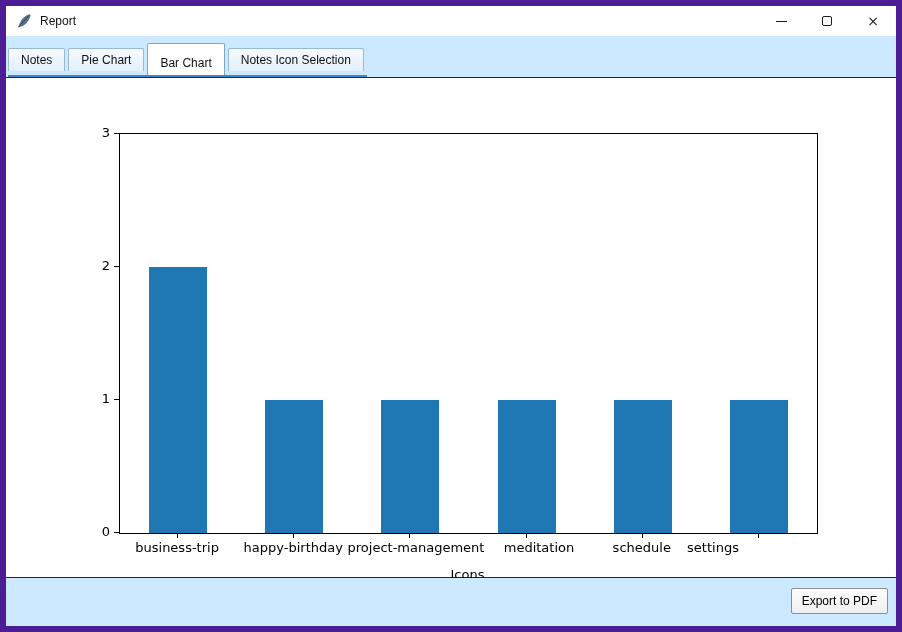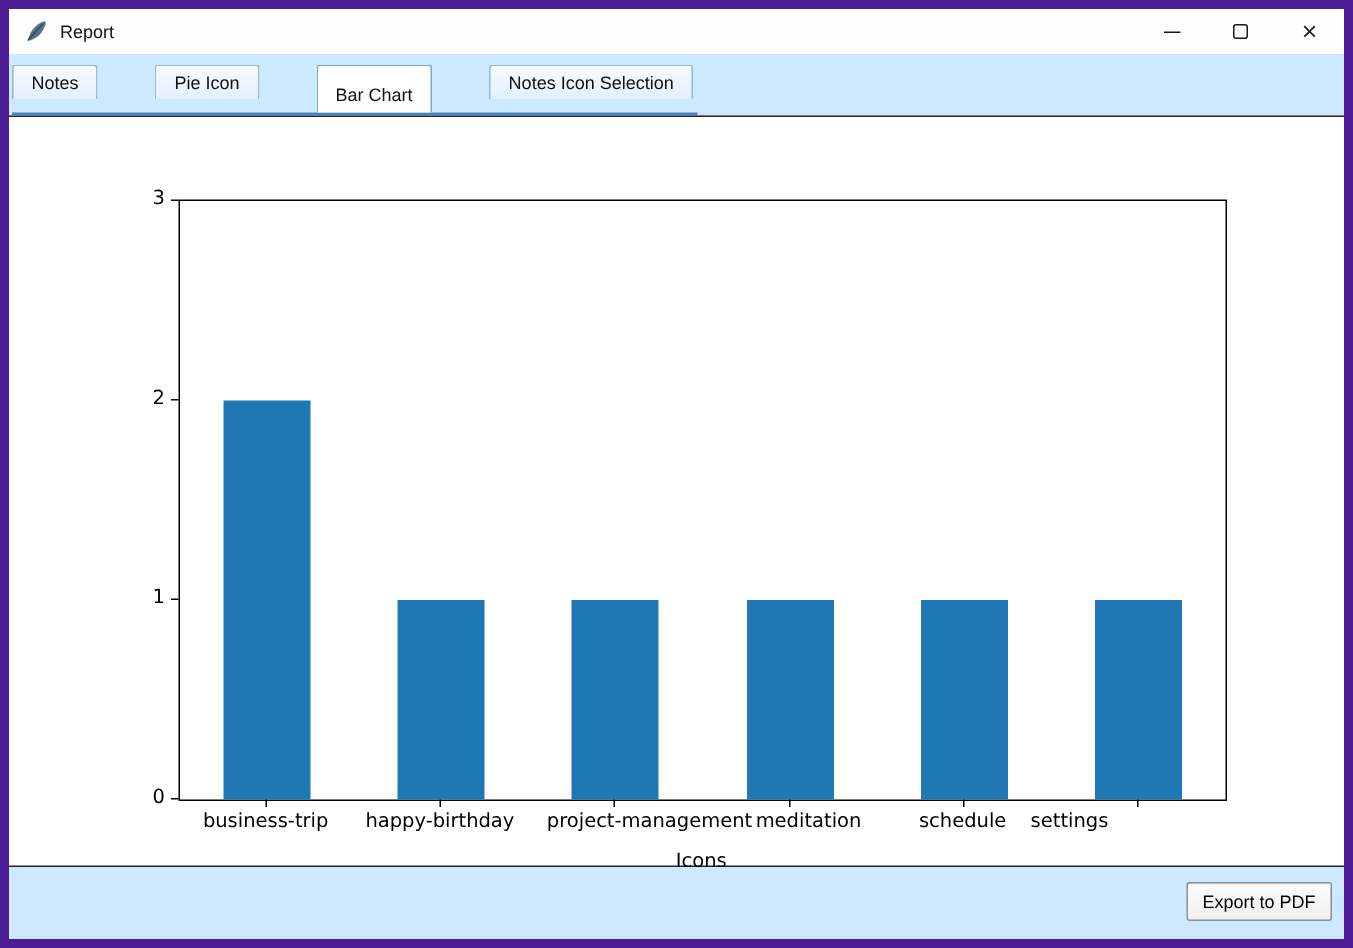--- a/index.html
+++ b/index.html
@@ -12,21 +12,21 @@
   .app-icon{margin-left:10px;width:16px;height:16px;flex:0 0 16px;}
   .title{margin-left:8px;font-size:12px;color:#111;}
   .winbtns{margin-left:auto;display:flex;height:100%;}
   .winbtn{width:46px;height:100%;display:flex;align-items:center;justify-content:center;
           font-size:14px;color:#1a1a1a;cursor:default;font-family:"DejaVu Sans",sans-serif;}
   .winbtn.min span{display:block;width:11px;height:1px;background:#1a1a1a;}
   .winbtn.max span{display:block;width:10px;height:10px;border:1px solid #1a1a1a;box-sizing:border-box;border-radius:2px;}
 
   
   .tabstrip{flex:0 0 39px;box-sizing:border-box;background:#cde9ff;padding:7px 0 0 2px;}
-  .tabgroup{display:inline-flex;align-items:flex-start;border-bottom:2px solid #3e86c8;gap:35px;}
+  .tabgroup{display:inline-flex;align-items:center;border-bottom:2px solid #3e86c8;}
   .tab{background:linear-gradient(#f7fbff,#e2f0fb);border:1px solid #9ab8d0;border-bottom:none;
        font-size:12px;color:#101010;padding:4px 12px;margin-right:3px;border-radius:2px 2px 0 0;
        white-space:nowrap;cursor:default;}
   .tab.active{background:#ffffff;border-color:#7ba7cc;padding-top:12px;padding-bottom:5px;}
 
   
   .content{flex:1 1 auto;position:relative;background:#ffffff;
            border-top:1px solid #262626;border-bottom:1px solid #262626;}
   .chart{position:absolute;inset:0;font-family:"DejaVu Sans",sans-serif;}
   .plot-area{position:absolute;left:113px;top:55px;width:697px;height:399px;
@@ -68,21 +68,21 @@
         </div>
       <div class="winbtn close">
           <span>×</span>
         </div>
     </div>
   </div>
 
   <div class="tabstrip" style="background: rgb(205, 233, 255);">
     <div class="tabgroup" style="border-bottom-color: rgb(62, 134, 200);">
       <div class="tab">Notes</div>
-      <div class="tab">Pie Icon</div>
+      <div class="tab">Pie Chart</div>
       <div class="tab active">Bar Chart</div>
       <div class="tab">Notes Icon Selection</div>
     </div>
   </div>
 
   <div class="content">
     <div class="chart">
       <div class="plot-area">
           <div class="bar" style="left: 29.0417px; width: 58.0833px; height: 266px; background: rgb(31, 119, 180);"></div>
           <div class="bar" style="left: 145.208px; width: 58.0833px; height: 133px; background: rgb(31, 119, 180);"></div>
@@ -98,21 +98,21 @@
         <div class="ytick-label" style="top: 313px;">1</div>
         <div class="ytick-mark" style="top: 188px;"></div>
         <div class="ytick-label" style="top: 180px;">2</div>
         <div class="ytick-mark" style="top: 55px;"></div>
         <div class="ytick-label" style="top: 47px;">3</div>
         <div class="xtick-mark" style="left: 171.083px;"></div>
         <div class="xtick-label" style="left: 171.083px;">business-trip</div>
         <div class="xtick-mark" style="left: 287.25px;"></div>
         <div class="xtick-label" style="left: 287.25px;">happy-birthday</div>
         <div class="xtick-mark" style="left: 403.417px;"></div>
-        <div class="xtick-label" style="left: 427px;">project-management</div>
+        <div class="xtick-label" style="left: 410px;">project-management</div>
         <div class="xtick-mark" style="left: 519.583px;"></div>
         <div class="xtick-label" style="left: 533px;">meditation</div>
         <div class="xtick-mark" style="left: 635.75px;"></div>
         <div class="xtick-label" style="left: 635.75px;">schedule</div>
         <div class="xtick-mark" style="left: 751.917px;"></div>
         <div class="xtick-label" style="left: 707px;">settings</div>
       </div>
   </div>
 
   <div class="footer" style="background: rgb(205, 233, 255);">

